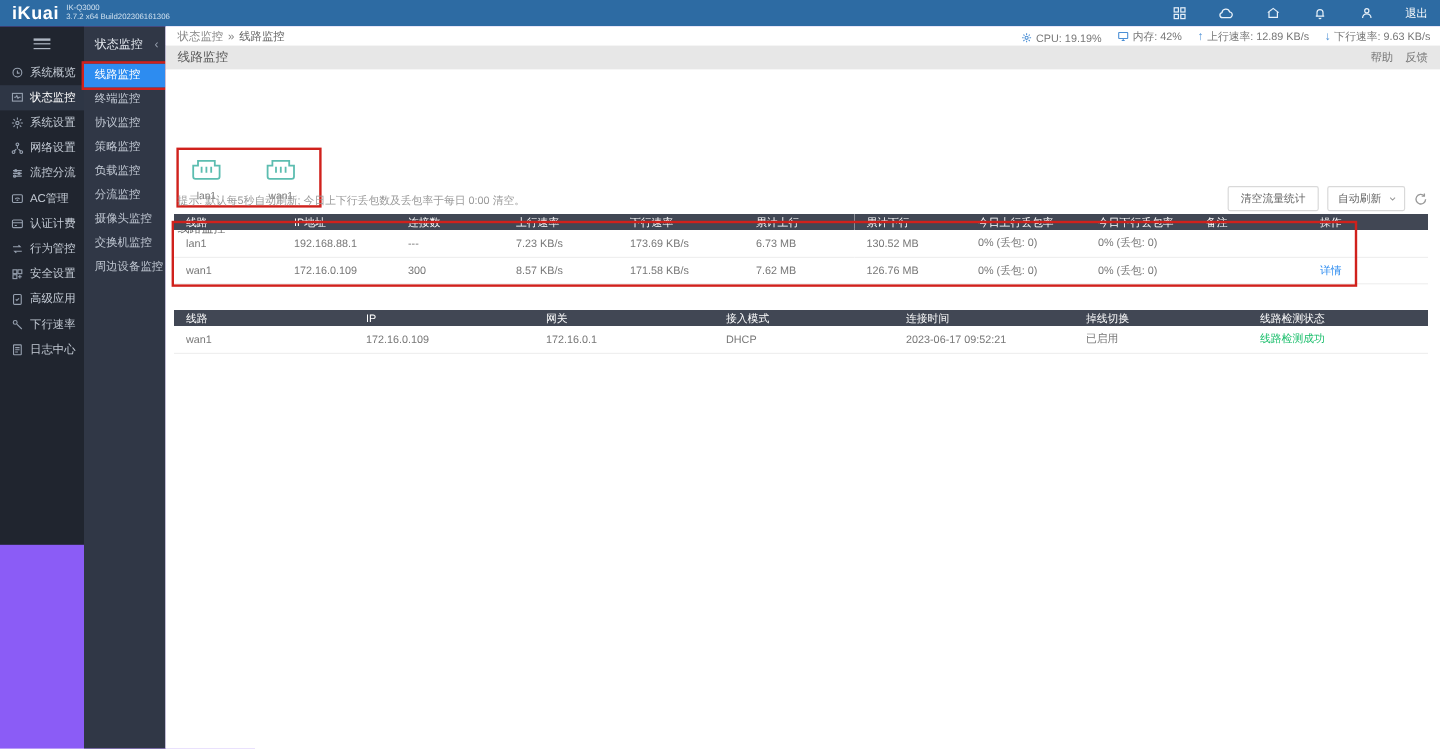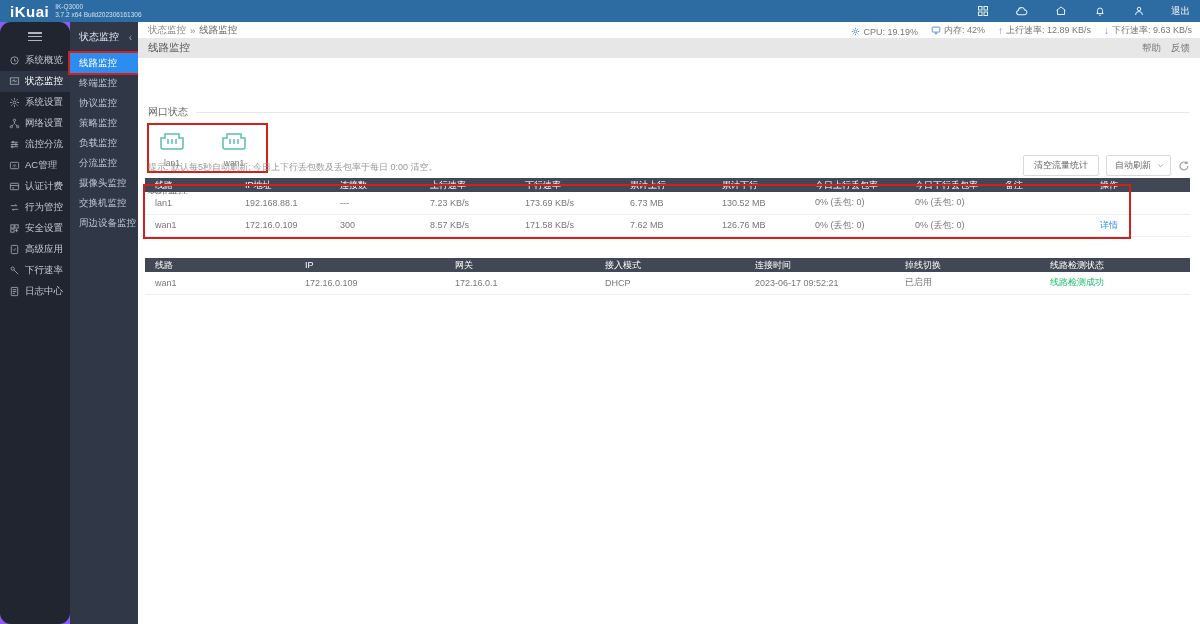--- a/index.html
+++ b/index.html
@@ -11,21 +11,21 @@
             display:flex; align-items:center; justify-content:space-between; padding:0 10px; }
   .brand { display:flex; align-items:center; gap:6px; }
   .logo { color:#fff; font-size:15px; font-weight:bold; letter-spacing:0.5px; }
   .ver { color:#cfe0ef; font-size:6.5px; line-height:8px; }
   .topbar-right { display:flex; align-items:center; gap:26px; color:#e8f1f9; }
   .tb-icon { width:13px; height:13px; display:inline-flex; align-items:center; justify-content:center; cursor:pointer; }
   .tb-icon svg { stroke:#e8f1f9; }
   .logout { font-size:9.5px; color:#fff; cursor:pointer; }
 
   
-  .nav { position:absolute; left:0; top:22px; width:70px; height:602px; background:#20252f;border-radius:11px; }
+  .nav { position:absolute; left:0; top:22px; width:70px; height:432px; background:#20252f; }
   .burger { width:14px; height:9px; margin:10px auto 9px auto; display:flex; flex-direction:column; justify-content:space-between; cursor:pointer; }
   .burger i { display:block; height:1.5px; background:#aeb6c2; }
   .nav-item { height:21px; display:flex; align-items:center; padding-left:9px; color:#c3cad4; font-size:9.5px; cursor:pointer; white-space:nowrap; }
   .nav-item svg { stroke:#97a1b0; flex:none; }
   .nav-item span { margin-left:5px; }
   .nav-item.active { background:#2e3645; color:#fff; }
 
   
   .submenu { position:absolute; left:70px; top:22px; width:68px; height:602px; background:#303746; }
   .submenu-head { display:flex; align-items:center; justify-content:space-between; padding:8px 6px 9px 9px; color:#e3e8ee; font-size:10px; }
@@ -287,24 +287,20 @@
     <div class="titlebar">
       <span class="ttl">线路监控</span>
       <span class="links">
         <span>帮助</span>
         <span>反馈</span>
       </span>
     </div>
 
     <div class="panel-body">
 
-      <div class="section-title" style="top:47px;">
-        <b>网口状态</b>
-          <i></i>
-      </div>
       <div class="anno-box" style="left:9px; top:65px; width:121px; height:50px;"></div>
       <div class="ports-wrap">
         <div class="port">
           <svg width="34" height="28" viewBox="0 0 34 28" fill="none" stroke-width="1.5">
               <path d="M6 10h4V6h14v4h4v9a2 2 0 0 1-2 2H8a2 2 0 0 1-2-2z"></path>
               <path d="M13 11v5M17 11v5M21 11v5"></path>
             </svg>
           <em>lan1</em>
         </div>
         <div class="port">

